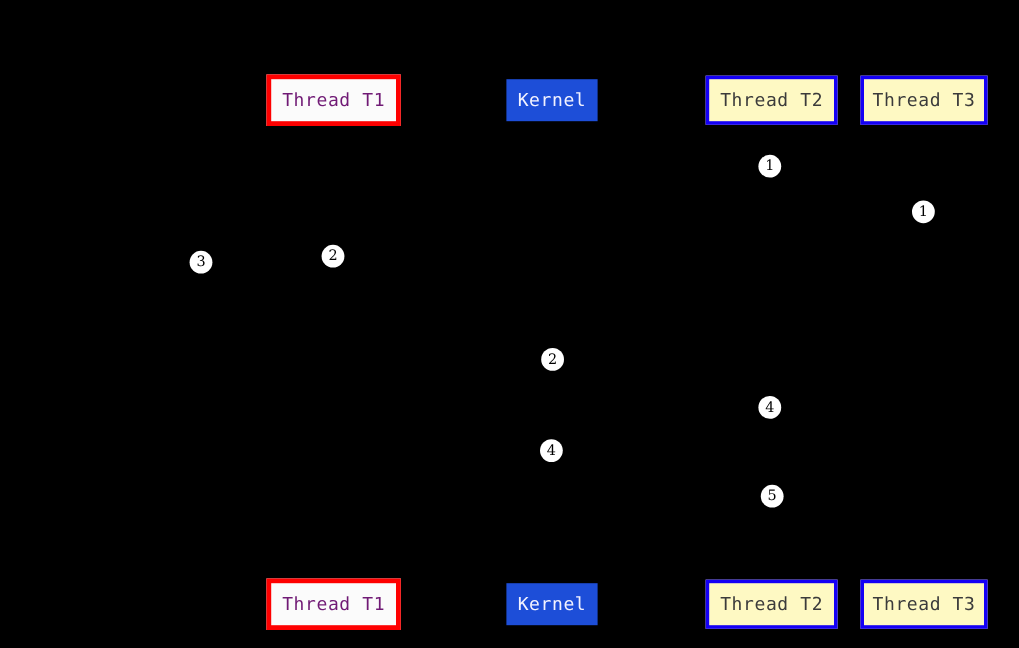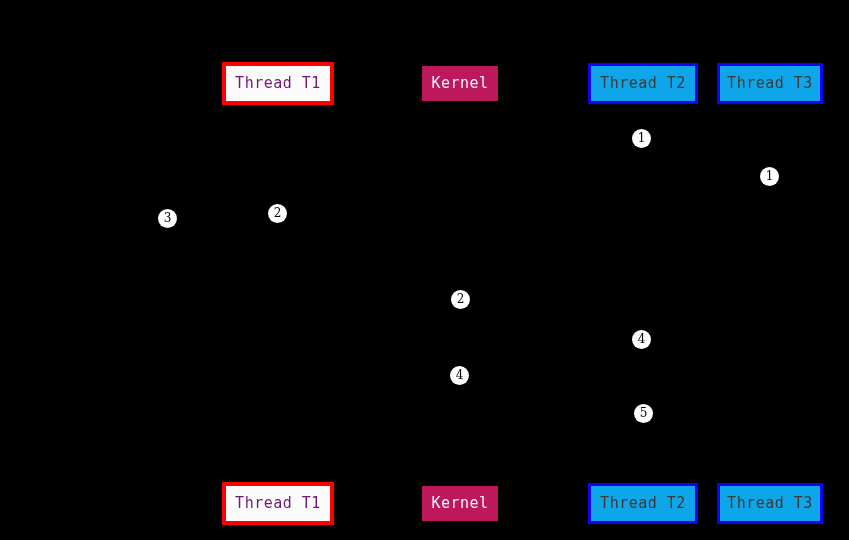--- a/index.html
+++ b/index.html
@@ -49,26 +49,26 @@
     letter-spacing: 0.5px;
     white-space: nowrap;
     line-height: 1;
   }
   .participant.red {
     background: #fbfbfb;
     border: 4px solid #fe0000;
     color: #701a75;
   }
   .participant.blue-fill {
-    background: #be185d;
+    background: #1d4ed8;
     border: 0;
     color: #f2f2ff;
   }
   .participant.blue-outline {
-    background: #0ea5e9;
+    background: #fef9c3;
     border: 3px solid #1400f5;
     color: #3b3b3b;
   }
 
   
   .step {
     position: absolute;
     width: 19px;
     height: 19px;
     border-radius: 50%;

